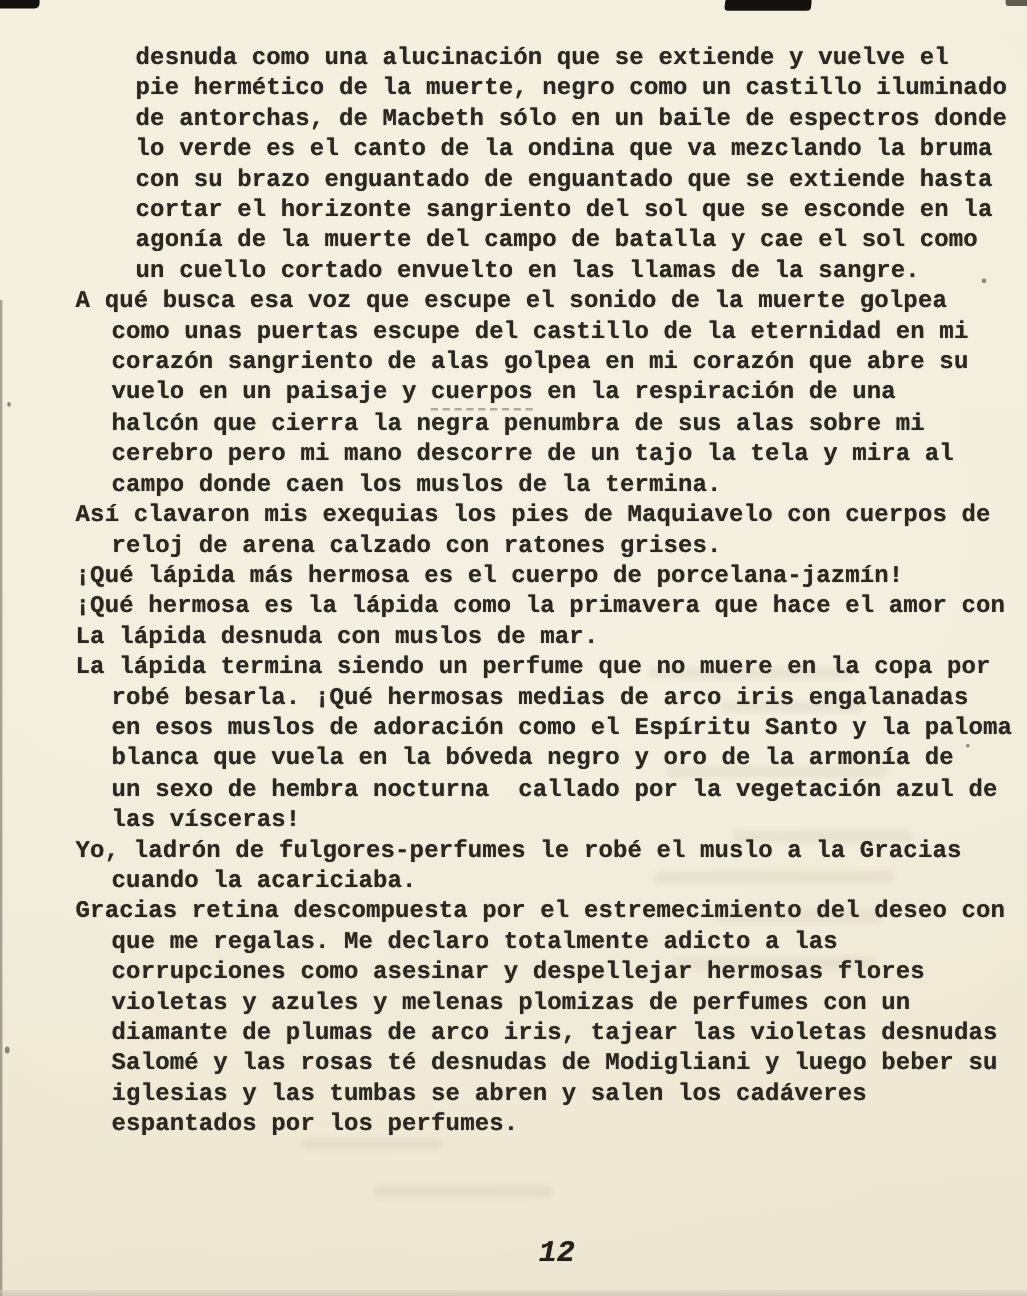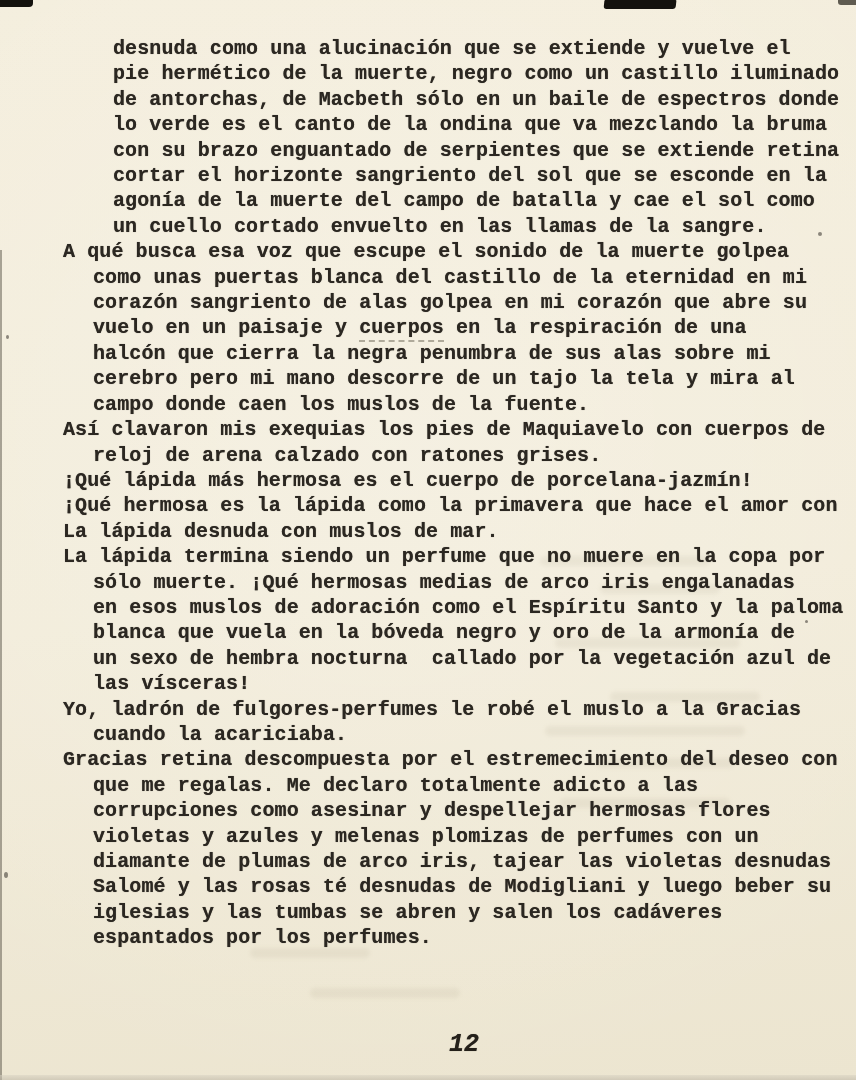--- a/index.html
+++ b/index.html
@@ -78,38 +78,38 @@
   <div class="bleed" style="left:595px;top:758px;width:140px;"></div>
   <div class="bleed" style="left:560px;top:798px;width:170px;"></div>
   <div class="bleed" style="left:250px;top:948px;width:120px;"></div>
   <div class="bleed" style="left:310px;top:988px;width:150px;"></div>
 
   <div class="text-body" id="text-body">
       <div class="line blk">desnuda como una alucinación que se extiende y vuelve el</div>
       <div class="line blk">pie hermético de la muerte, negro como un castillo iluminado</div>
       <div class="line blk">de antorchas, de Macbeth sólo en un baile de espectros donde</div>
       <div class="line blk">lo verde es el canto de la ondina que va mezclando la bruma</div>
-      <div class="line blk">con su brazo enguantado de serpientes que se extiende retina</div>
+      <div class="line blk">con su brazo enguantado de enguantado que se extiende hasta</div>
       <div class="line blk">cortar el horizonte sangriento del sol que se esconde en la</div>
       <div class="line blk">agonía de la muerte del campo de batalla y cae el sol como</div>
       <div class="line blk">un cuello cortado envuelto en las llamas de la sangre.</div>
       <div class="line para">A qué busca esa voz que escupe el sonido de la muerte golpea</div>
-      <div class="line cont">como unas puertas blanca del castillo de la eternidad en mi</div>
+      <div class="line cont">como unas puertas escupe del castillo de la eternidad en mi</div>
       <div class="line cont">corazón sangriento de alas golpea en mi corazón que abre su</div>
       <div class="line cont">vuelo en un paisaje y <span class="ul-dashed">cuerpos</span> en la respiración de una</div>
       <div class="line cont">halcón que cierra la negra penumbra de sus alas sobre mi</div>
       <div class="line cont">cerebro pero mi mano descorre de un tajo la tela y mira al</div>
-      <div class="line cont">campo donde caen los muslos de la fuente.</div>
+      <div class="line cont">campo donde caen los muslos de la termina.</div>
       <div class="line para">Así clavaron mis exequias los pies de Maquiavelo con cuerpos de</div>
       <div class="line cont">reloj de arena calzado con ratones grises.</div>
       <div class="line para">¡Qué lápida más hermosa es el cuerpo de porcelana-jazmín!</div>
       <div class="line para">¡Qué hermosa es la lápida como la primavera que hace el amor con</div>
       <div class="line para">La lápida desnuda con muslos de mar.</div>
       <div class="line para">La lápida termina siendo un perfume que no muere en la copa por</div>
-      <div class="line cont">sólo muerte. ¡Qué hermosas medias de arco iris engalanadas</div>
+      <div class="line cont">robé besarla. ¡Qué hermosas medias de arco iris engalanadas</div>
       <div class="line cont">en esos muslos de adoración como el Espíritu Santo y la paloma</div>
       <div class="line cont">blanca que vuela en la bóveda negro y oro de la armonía de</div>
       <div class="line cont">un sexo de hembra nocturna  callado por la vegetación azul de</div>
       <div class="line cont">las vísceras!</div>
       <div class="line para">Yo, ladrón de fulgores-perfumes le robé el muslo a la Gracias</div>
       <div class="line cont">cuando la acariciaba.</div>
       <div class="line para">Gracias retina descompuesta por el estremecimiento del deseo con</div>
       <div class="line cont">que me regalas. Me declaro totalmente adicto a las</div>
       <div class="line cont">corrupciones como asesinar y despellejar hermosas flores</div>
       <div class="line cont">violetas y azules y melenas plomizas de perfumes con un</div>

